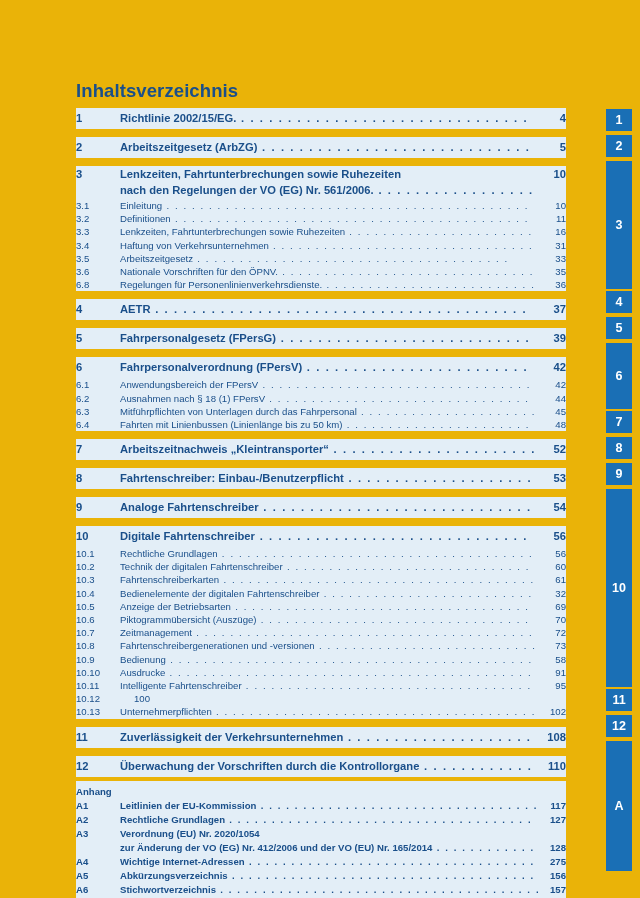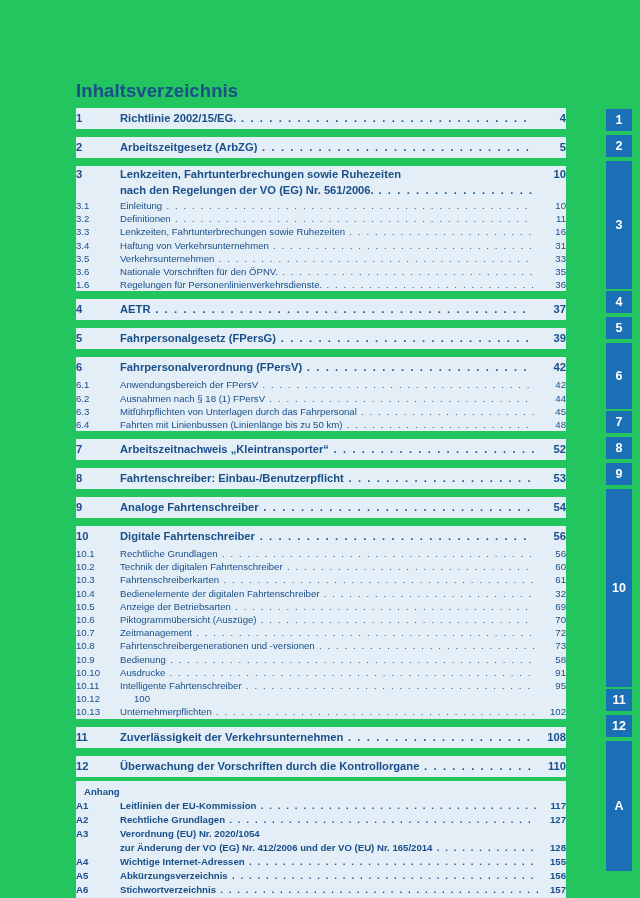--- a/index.html
+++ b/index.html
@@ -11,21 +11,21 @@
     height: 898px;
     background: #ffffff;
     font-family: "Liberation Sans", sans-serif;
     color: #000000;
     overflow: hidden;
   }
   .page {
     position: relative;
     width: 640px;
     height: 898px;
-    background: #22c55e;
+    background: #eab308;
   }
   
   .toc-title {
     position: absolute;
     left: 76px;
     top: 80px;
     font-size: 18.5px;
     font-weight: bold;
     color: #1a4f8a;
     letter-spacing: 0.1px;
@@ -95,21 +95,21 @@
   
   .anhang {
     background: #e3eef7;
     padding: 4px 0 6px 0;
     margin-top: 4px;
   }
   .anhang .hdr {
     font-size: 9.6px;
     font-weight: bold;
     color: #1a4f8a;
-    padding-left: 8px;
+    padding-left: 0;
     height: 14px;
     line-height: 14px;
   }
   .arow {
     display: flex;
     align-items: baseline;
     font-size: 9.6px;
     font-weight: bold;
     color: #1a4f8a;
     height: 14px;
@@ -186,30 +186,30 @@
         <span class="txt"><span>Lenkzeiten, Fahrtunterbrechungen sowie Ruhezeiten</span><span class="dots"> . . . . . . . . . . . . . . . . . . . . . .</span></span>
         <span class="pg">16</span>
       </div>
       <div class="row lvl2 band">
         <span class="num">3.4</span>
         <span class="txt"><span>Haftung von Verkehrsunternehmen</span><span class="dots"> . . . . . . . . . . . . . . . . . . . . . . . . . . . . . . .</span></span>
         <span class="pg">31</span>
       </div>
       <div class="row lvl2 band">
         <span class="num">3.5</span>
-        <span class="txt"><span>Verkehrsunternehmen</span><span class="dots"> . . . . . . . . . . . . . . . . . . . . . . . . . . . . . . . . . . . . .</span></span>
+        <span class="txt"><span>Arbeitszeitgesetz</span><span class="dots"> . . . . . . . . . . . . . . . . . . . . . . . . . . . . . . . . . . . . .</span></span>
         <span class="pg">33</span>
       </div>
       <div class="row lvl2 band">
         <span class="num">3.6</span>
         <span class="txt"><span>Nationale Vorschriften für den ÖPNV.</span><span class="dots"> . . . . . . . . . . . . . . . . . . . . . . . . . . . . . .</span></span>
         <span class="pg">35</span>
       </div>
       <div class="row lvl2 band">
-        <span class="num">1.6</span>
+        <span class="num">6.8</span>
         <span class="txt"><span>Regelungen für Personenlinienverkehrsdienste.</span><span class="dots"> . . . . . . . . . . . . . . . . . . . . . . . . .</span></span>
         <span class="pg">36</span>
       </div>
       <div style="height: 8px;"></div>
       <div class="row lvl1 band">
         <span class="num">4</span>
         <span class="txt"><span>AETR</span><span class="dots"> . . . . . . . . . . . . . . . . . . . . . . . . . . . . . . . . . . . . . . . .</span></span>
         <span class="pg">37</span>
       </div>
       <div style="height: 8px;"></div>
@@ -362,21 +362,21 @@
           <span class="pg"></span>
         </div>
         <div class="arow cont">
           <span class="num"></span>
           <span class="txt"><span>zur Änderung der VO (EG) Nr. 412/2006 und der VO (EU) Nr. 165/2014</span><span class="dots"> . . . . . . . . . . . .</span></span>
           <span class="pg">128</span>
         </div>
         <div class="arow">
           <span class="num">A4</span>
           <span class="txt"><span>Wichtige Internet-Adressen</span><span class="dots"> . . . . . . . . . . . . . . . . . . . . . . . . . . . . . . . . . .</span></span>
-          <span class="pg">155</span>
+          <span class="pg">275</span>
         </div>
         <div class="arow">
           <span class="num">A5</span>
           <span class="txt"><span>Abkürzungsverzeichnis</span><span class="dots"> . . . . . . . . . . . . . . . . . . . . . . . . . . . . . . . . . . . .</span></span>
           <span class="pg">156</span>
         </div>
         <div class="arow">
           <span class="num">A6</span>
           <span class="txt"><span>Stichwortverzeichnis</span><span class="dots"> . . . . . . . . . . . . . . . . . . . . . . . . . . . . . . . . . . . . . .</span></span>
           <span class="pg">157</span>

